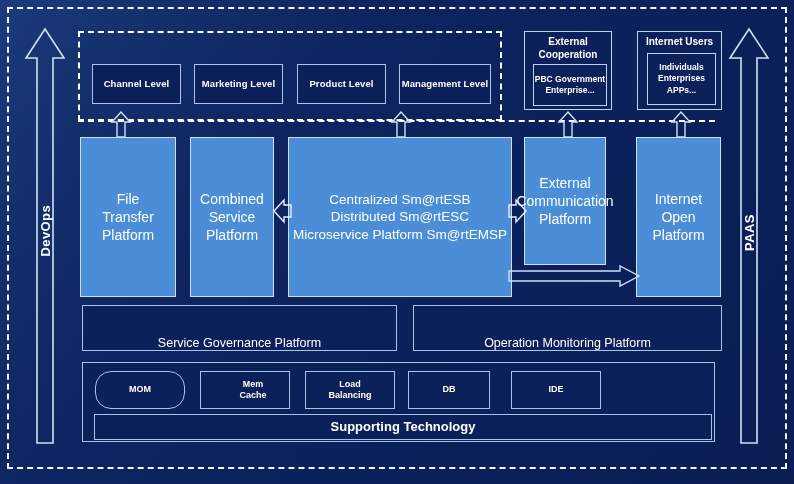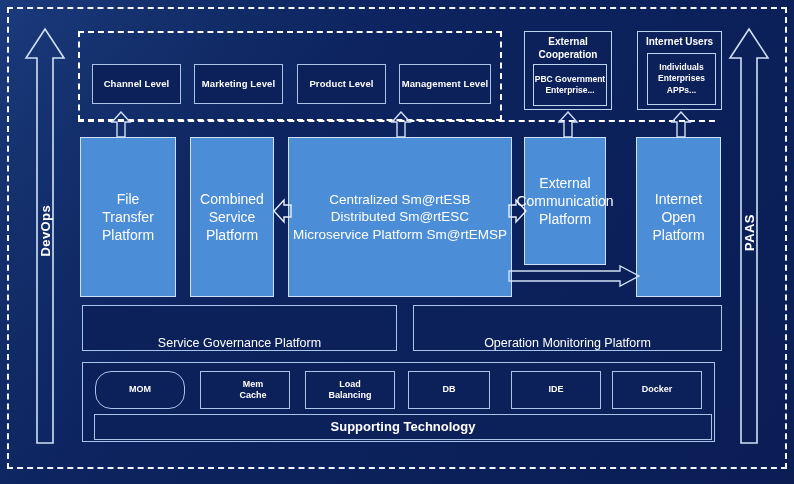--- a/index.html
+++ b/index.html
@@ -266,21 +266,18 @@
   </div>
   <div class="abs dark-box tech-box" style="left:305px; width:90px;">
     <span>Load<br>Balancing</span>
   </div>
   <div class="abs dark-box tech-box" style="left:408px; width:82px;">
     <span>DB</span>
   </div>
   <div class="abs dark-box tech-box" style="left:511px; width:90px;">
     <span>IDE</span>
   </div>
-  <div class="abs dark-box tech-box" style="left:612px; width:90px;">
-    <span>Docker</span>
-  </div>
 
   <div class="abs dark-box" id="supporting-technology">
     <span>Supporting Technology</span>
   </div>
 
 </div>
 
 </body></html>

